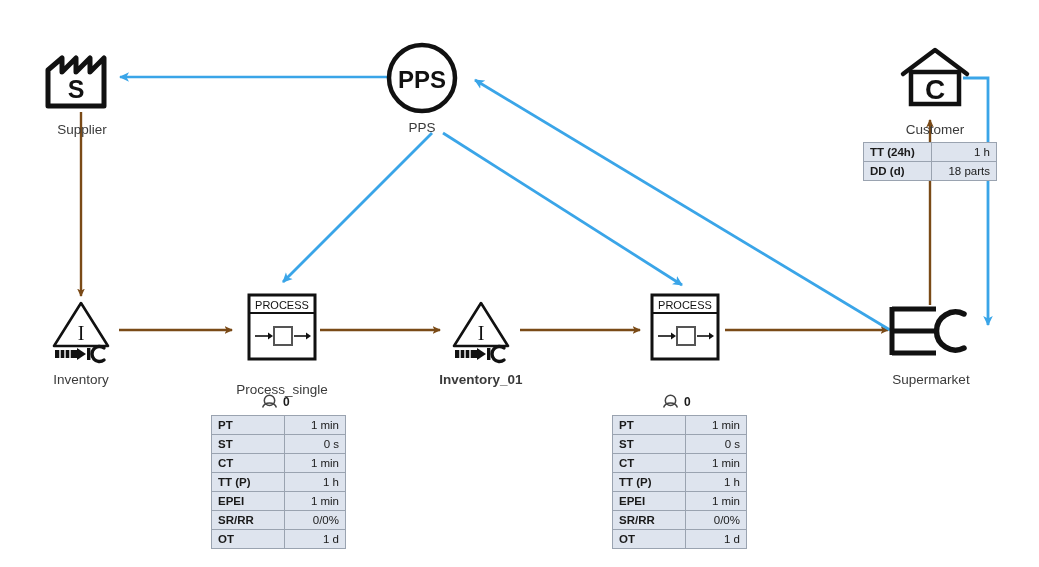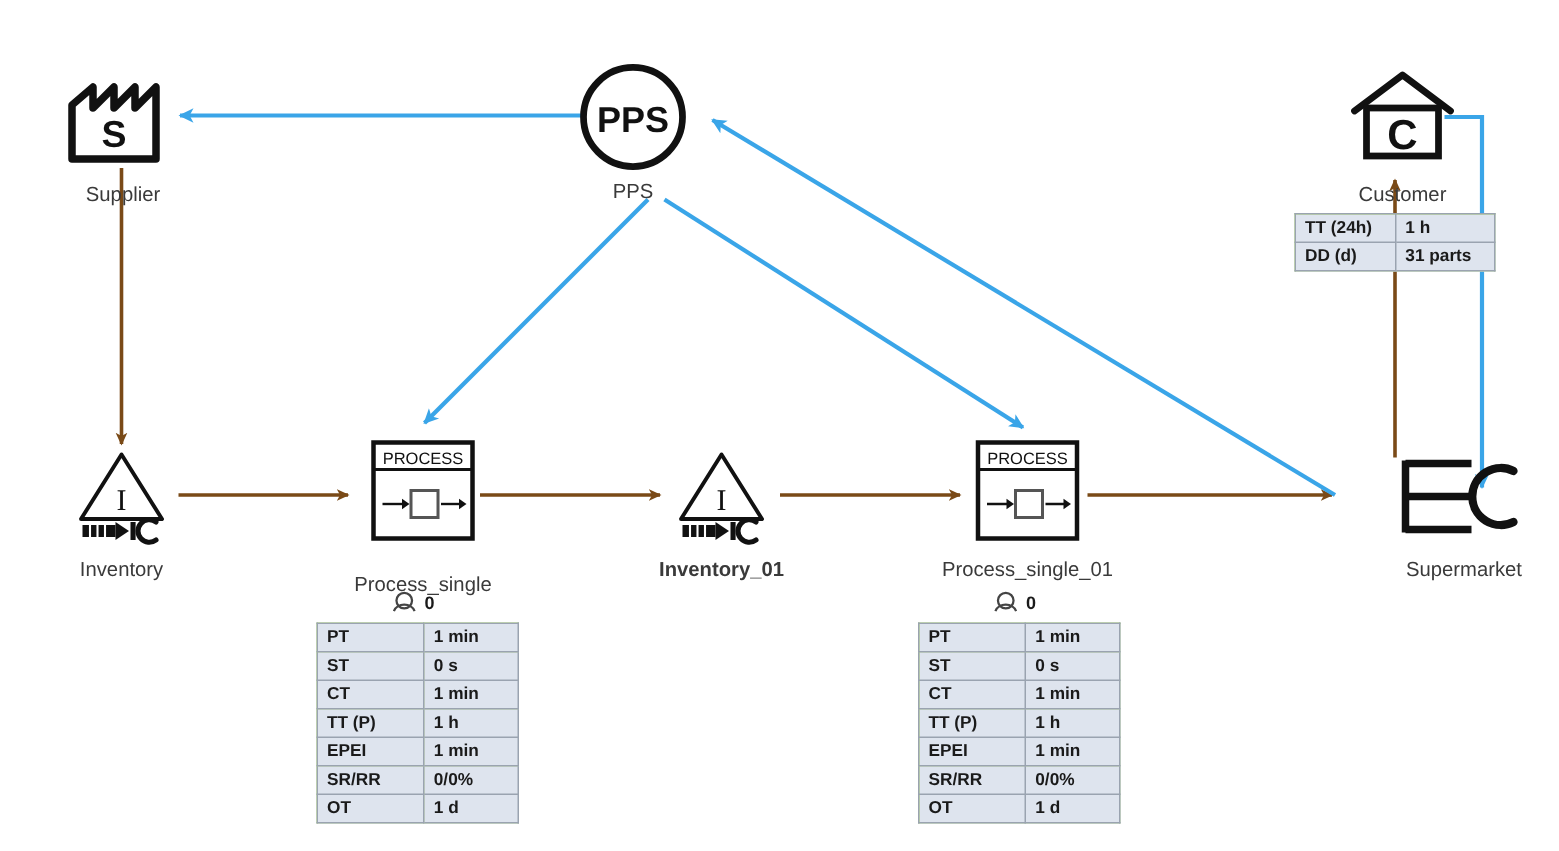--- a/index.html
+++ b/index.html
@@ -44,37 +44,37 @@
     left: 0;
     top: 0;
   }
 
   
   .dtable {
     position: absolute;
     border-collapse: collapse;
     font-size: 12px;
     color: #1a1a1a;
-    background: #bef264;
+    background: #404040;
   }
   .dtable td {
     border: 1px solid #9aa3b0;
     height: 18px;
     padding: 0 6px;
     background: #dee4ee;
     line-height: 18px;
   }
   .dtable td.k {
     text-align: left;
     font-weight: bold;
     font-size: 11.5px;
   }
   .dtable td.v {
-    text-align: left;
-    font-weight: bold;
+    text-align: right;
+    font-weight: normal;
     font-size: 11.5px;
   }
 
   
   .opbadge {
     position: absolute;
     display: flex;
     align-items: center;
     gap: 5px;
     font-size: 12px;
@@ -146,21 +146,21 @@
   </div>
 
   <table class="dtable" style="left:863px; top:142px; width:134px;">
     <tbody>
       <tr>
         <td class="k">TT (24h)</td>
         <td class="v">1 h</td>
       </tr>
       <tr>
         <td class="k">DD (d)</td>
-        <td class="v">31 parts</td>
+        <td class="v">18 parts</td>
       </tr>
     </tbody>
   </table>
 
   <div class="node" style="left:50px; top:298px; width:62px; height:100px;">
     <svg class="icon-wrap" width="62" height="66" viewBox="0 0 62 66">
       <path d="M31,5 L58,48 L4,48 Z" fill="#ffffff" stroke="#111111" stroke-width="2.6" stroke-linejoin="round"></path>
       <text x="31" y="42" text-anchor="middle" font-family="Liberation Serif, serif" font-size="20" fill="#111111">I</text>
       <rect x="5" y="52" width="22" height="8" fill="#111111"></rect>
       <line x1="10" y1="52" x2="10" y2="60" stroke="#ffffff" stroke-width="1.4"></line>
@@ -247,21 +247,20 @@
     <svg class="icon-wrap" width="76" height="72" viewBox="0 0 76 72">
       <rect x="5" y="3" width="66" height="64" fill="#ffffff" stroke="#111111" stroke-width="3"></rect>
       <line x1="5" y1="21" x2="71" y2="21" stroke="#111111" stroke-width="2"></line>
       <text x="38" y="17" text-anchor="middle" font-family="Liberation Sans, sans-serif" font-size="11" fill="#111111">PROCESS</text>
       <rect x="30" y="35" width="18" height="18" fill="#ffffff" stroke="#555555" stroke-width="2"></rect>
       <line x1="11" y1="44" x2="26" y2="44" stroke="#111111" stroke-width="1.6"></line>
       <path d="M24,40.5 L29,44 L24,47.5 Z" fill="#111111"></path>
       <line x1="50" y1="44" x2="64" y2="44" stroke="#111111" stroke-width="1.6"></line>
       <path d="M62,40.5 L67,44 L62,47.5 Z" fill="#111111"></path>
     </svg>
-    <div class="node-label" style="top:80px;">Process_single_01</div>
   </div>
 
   <div class="opbadge" style="left:662px; top:394px;">
     <svg width="17" height="16" viewBox="0 0 17 16">
       <circle cx="8.5" cy="6.4" r="5.2" fill="none" stroke="#444444" stroke-width="1.5"></circle>
       <path d="M1.6,13.4 A7.2,6 0 0,1 15.4,13.4" fill="none" stroke="#444444" stroke-width="1.5"></path>
     </svg>
     <span>0</span>
   </div>
 
@@ -291,21 +290,21 @@
         <td class="k">SR/RR</td>
         <td class="v">0/0%</td>
       </tr>
       <tr>
         <td class="k">OT</td>
         <td class="v">1 d</td>
       </tr>
     </tbody>
   </table>
 
-  <div class="node" style="left:931px; top:300px; width:90px; height:95px;">
+  <div class="node" style="left:886px; top:300px; width:90px; height:95px;">
     <svg class="icon-wrap" width="90" height="62" viewBox="0 0 90 62">
       <line x1="6" y1="7" x2="6" y2="55" stroke="#111111" stroke-width="5"></line>
       <line x1="6" y1="9" x2="50" y2="9" stroke="#111111" stroke-width="5"></line>
       <line x1="6" y1="31" x2="50" y2="31" stroke="#111111" stroke-width="5"></line>
       <line x1="6" y1="53" x2="50" y2="53" stroke="#111111" stroke-width="5"></line>
       <path d="M78,14 A19,19 0 1,0 78,48" fill="none" stroke="#111111" stroke-width="5.5" stroke-linecap="round"></path>
     </svg>
     <div class="node-label" style="top:72px;">Supermarket</div>
   </div>
 

